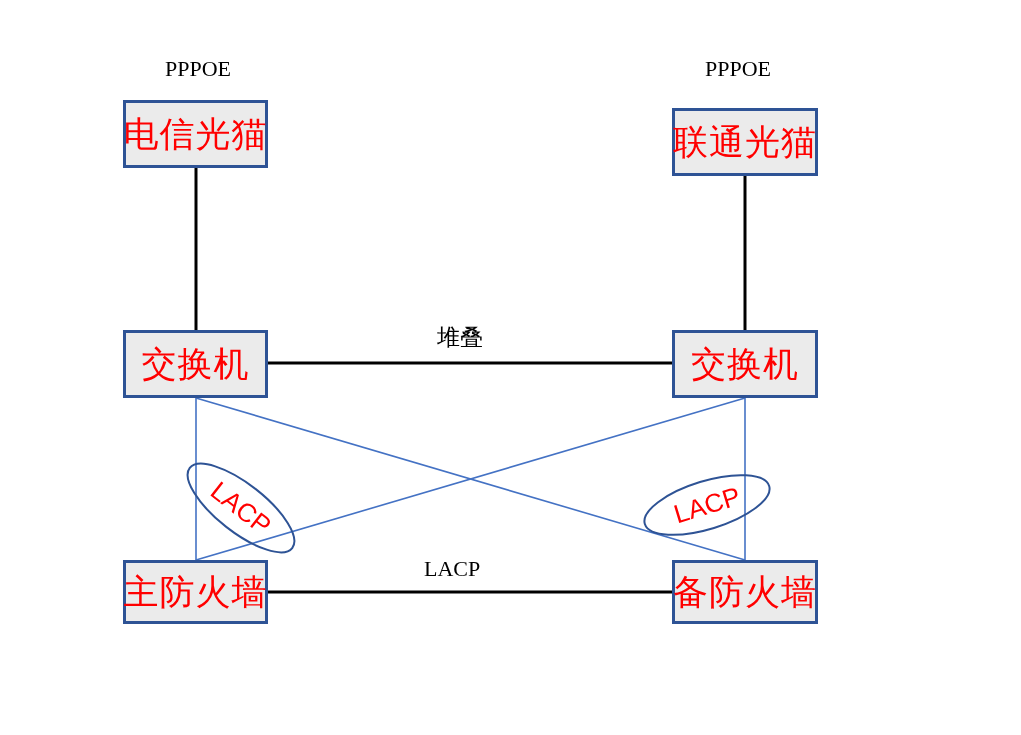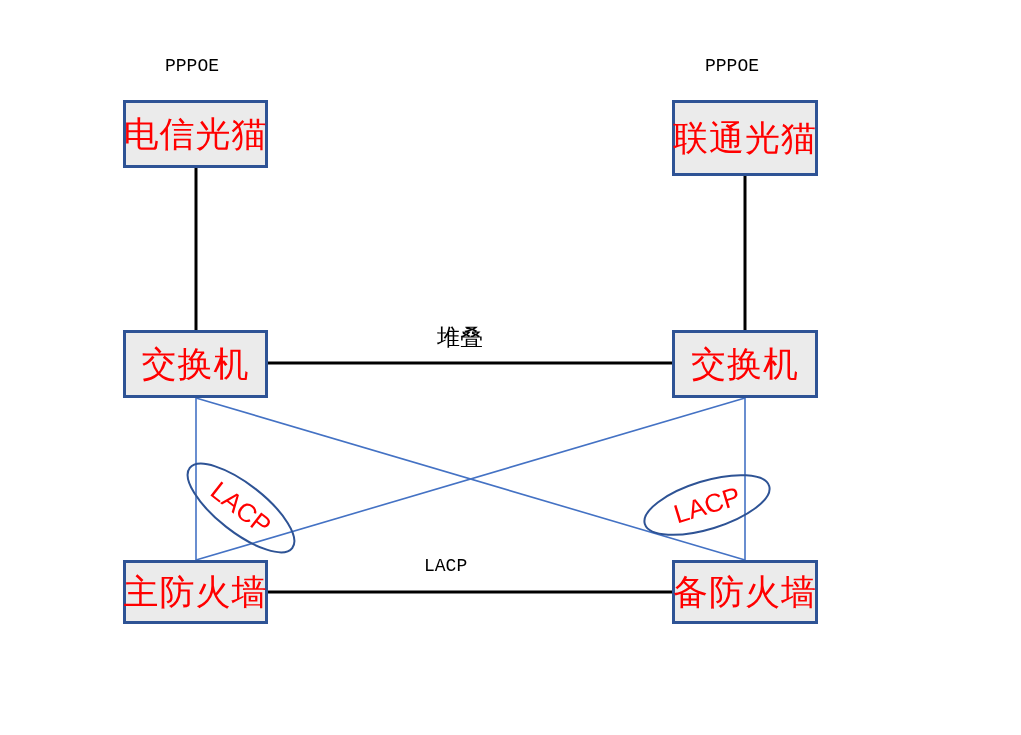--- a/index.html
+++ b/index.html
@@ -37,22 +37,22 @@
     color: #ff0000;
     font-size: 35px;
     font-family: "DejaVu Sans", "Liberation Sans", sans-serif;
     line-height: 1;
     letter-spacing: 1px;
     white-space: nowrap;
   }
   .edge-label {
     position: absolute;
     color: #000000;
-    font-size: 18px;
-    font-family: Liberation Mono, monospace;
+    font-size: 22px;
+    font-family: Liberation Serif, serif;
     white-space: nowrap;
     text-align: center;
   }
   .edge-label.cjk {
     font-family: "DejaVu Sans", "Liberation Sans", sans-serif;
     font-size: 23px;
   }
   .lacp-text {
     fill: #ff0000;
     font-size: 26px;
@@ -91,21 +91,21 @@
 
   <div class="edge-label" style="left:165px; top:56px;">PPPOE</div>
   <div class="edge-label" style="left:705px; top:56px;">PPPOE</div>
   <div class="edge-label cjk" style="left:437px; top:322px;">堆叠</div>
   <div class="edge-label" style="left:424px; top:556px;">LACP</div>
 
   <div class="node-box" style="left:123px; top:100px; width:145px; height:68px;">
     <span class="node-label">电信光猫</span>
   </div>
 
-  <div class="node-box" style="left:672px; top:100px; width:146px; height:76px;">
+  <div class="node-box" style="left:672px; top:108px; width:146px; height:68px;">
     <span class="node-label">联通光猫</span>
   </div>
 
   <div class="node-box" style="left:123px; top:330px; width:145px; height:68px;">
     <span class="node-label">交换机</span>
   </div>
 
   <div class="node-box" style="left:672px; top:330px; width:146px; height:68px;">
     <span class="node-label">交换机</span>
   </div>

